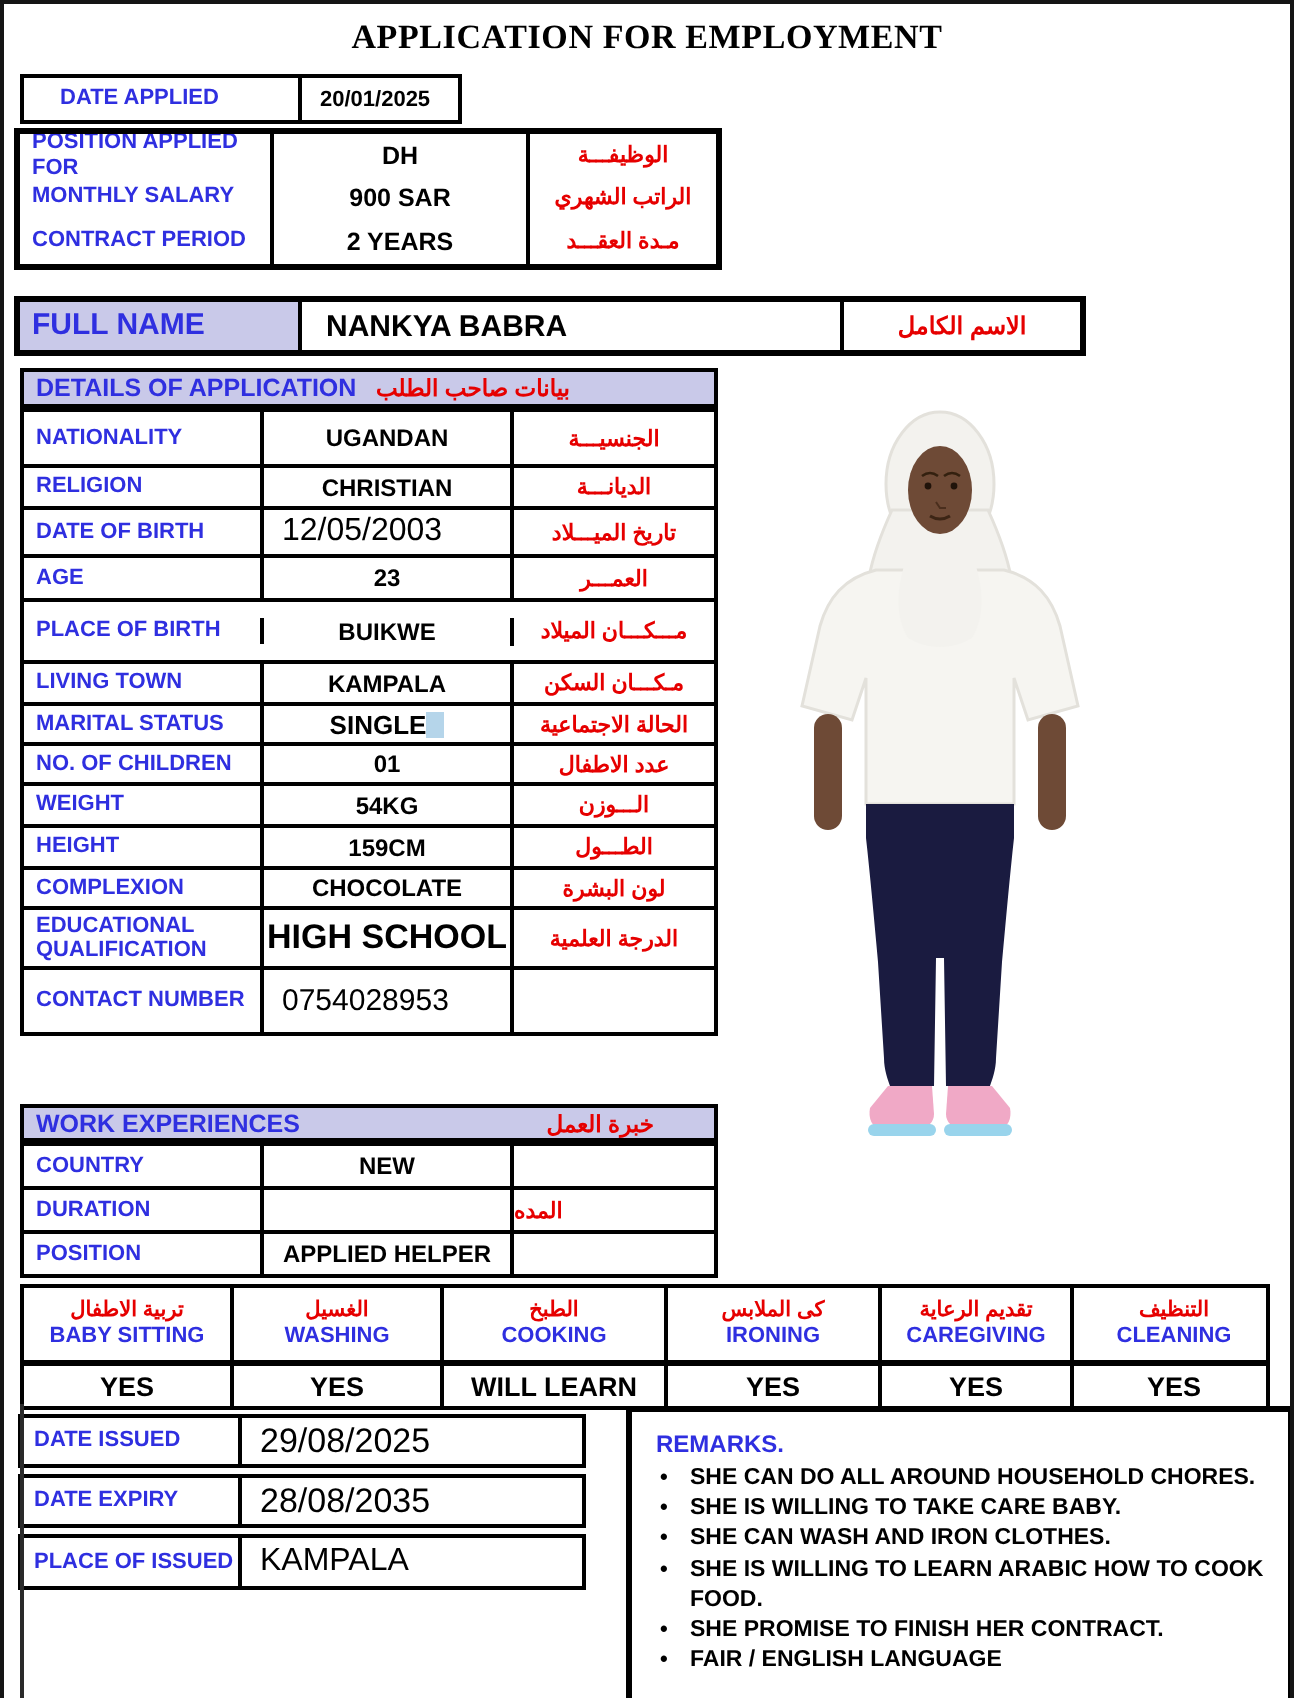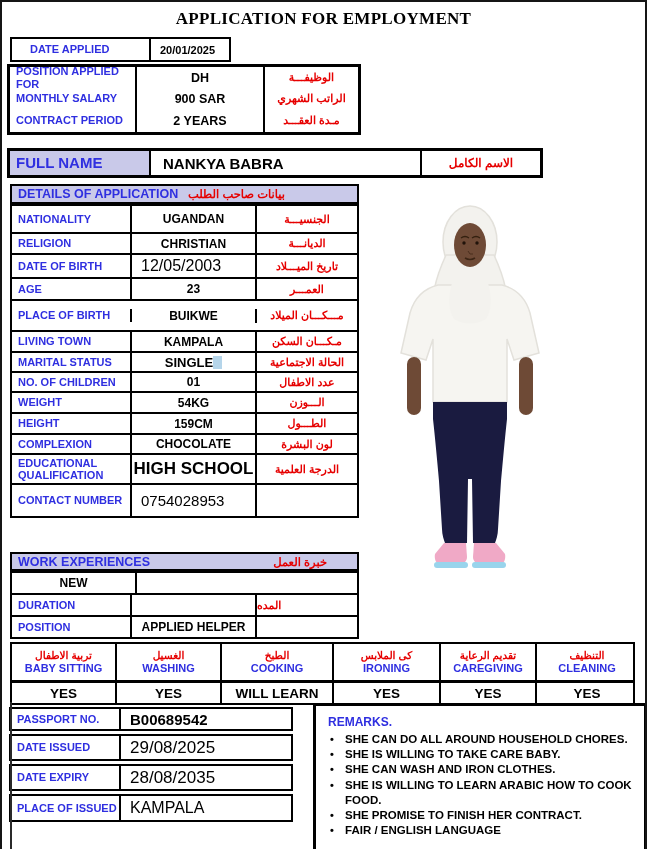--- a/index.html
+++ b/index.html
@@ -229,20 +229,21 @@
       <rect x="112" y="375" width="34" height="6" rx="3" fill="#99d4ec"></rect>
     </svg>
   </div>
 
   <div class="abs work">
     <div class="secbar">
       <span class="s-en">WORK EXPERIENCES</span>
       <span class="s-ar">خبرة العمل</span>
     </div>
     <div class="trow dt">
+      <div class="cell lbl">COUNTRY</div>
       <div class="cell val">NEW</div>
       <div class="cell ar" style="justify-content:flex-end; padding-right:7px;margin-top:20px;">البلد</div>
     </div>
     <div class="trow dt">
       <div class="cell lbl">DURATION</div>
       <div class="cell val"></div>
       <div class="cell ar" style="justify-content:flex-end; padding-right:7px;">المده</div>
     </div>
     <div class="trow dt">
       <div class="cell lbl">POSITION</div>
@@ -282,24 +283,20 @@
       <div class="sk-cell">YES</div>
       <div class="sk-cell">YES</div>
       <div class="sk-cell">WILL LEARN</div>
       <div class="sk-cell">YES</div>
       <div class="sk-cell">YES</div>
       <div class="sk-cell">YES</div>
     </div>
   </div>
 
   <div class="abs passport">
-    <div class="trow" style="height:24px;">
-      <div class="cell lbl">PASSPORT NO.</div>
-      <div class="cell val v-left v-15">B00689542</div>
-    </div>
     <div class="trow" style="height:27px;">
       <div class="cell lbl">DATE ISSUED</div>
       <div class="cell val v-left v-reg v-17">29/08/2025</div>
     </div>
     <div class="trow" style="height:27px;">
       <div class="cell lbl">DATE EXPIRY</div>
       <div class="cell val v-left v-reg v-17">28/08/2035</div>
     </div>
     <div class="trow" style="height:28px;">
       <div class="cell lbl">PLACE OF ISSUED</div>

